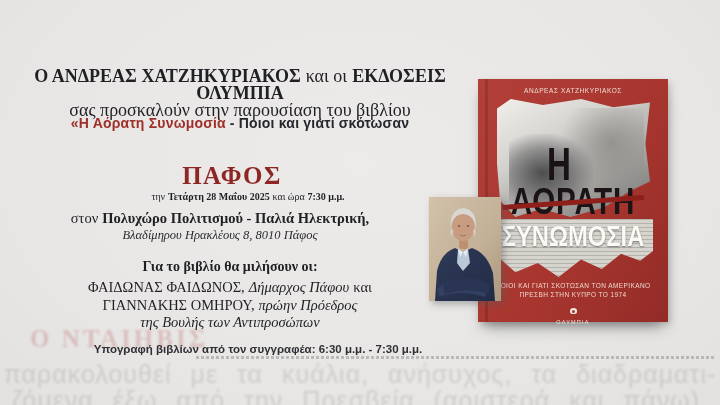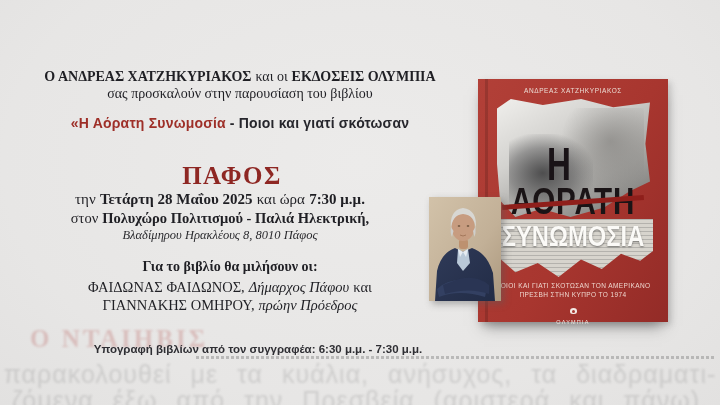--- a/index.html
+++ b/index.html
@@ -25,33 +25,33 @@
     left:0; width:720px; text-align:center;
     font-family:"Liberation Sans", sans-serif;
     font-size:25px; color:rgba(150,150,150,0.30);
     letter-spacing:1px; word-spacing:11px; white-space:nowrap;
     filter:blur(1.1px);
   }
   .ghost-big.l1{top:360px;}
   .ghost-big.l2{top:386px;}
 
   
-  .intro{left:10px; top:68px; width:460px; font-size:14px; line-height:17px;}
+  .intro{left:10px; top:68px; width:460px; font-size:18px; line-height:17px;}
   .b{font-weight:bold;}
   .sp{margin-left:0.28em;}
 
   .main-title{
     left:8px; top:112px; width:464px;
     font-family:"Liberation Sans", sans-serif; font-weight:bold;
     font-size:14px; line-height:22px; color:#26262c; letter-spacing:0.2px;
   }
   .red{color:#9e2f28;}
 
   .city{left:12px; top:162px; width:440px; font-size:25px; font-weight:bold; color:#8e2723; letter-spacing:1.5px;}
-  .dateline{left:0; top:191px; width:440px; font-size:15px;}
+  .dateline{left:0; top:191px; width:440px; font-size:10px;padding-left:28px;}
   .venue{left:0; top:210px; width:440px; font-size:14.5px;}
   .address{left:0; top:228px; width:440px; font-size:12.5px; font-style:italic; color:#2a2a2e;}
 
   .speakers-heading{left:10px; top:259px; width:440px; font-size:14px; font-weight:bold;}
   .speaker-line{left:10px; width:440px; font-size:14.5px;}
   .s1{top:279px;} .s2{top:297px;} .s3{top:314px; font-style:italic;}
   .it{font-style:italic;}
 
   .signing{
     left:0; top:343px; width:440px;
@@ -166,20 +166,21 @@
 
   <div class="abs address center">Βλαδίμηρου Ηρακλέους 8, 8010 Πάφος</div>
 
   <div class="abs speakers-heading center">Για το βιβλίο θα μιλήσουν οι:</div>
   <div class="abs speaker-line s1 center">
     <span>ΦΑΙΔΩΝΑΣ ΦΑΙΔΩΝΟΣ,</span><span class="it sp">Δήμαρχος Πάφου</span><span class="sp">και</span>
   </div>
   <div class="abs speaker-line s2 center">
     <span>ΓΙΑΝΝΑΚΗΣ ΟΜΗΡΟΥ,</span><span class="it sp">πρώην Πρόεδρος</span>
   </div>
+  <div class="abs speaker-line s3 center">της Βουλής των Αντιπροσώπων</div>
 
   <div class="abs signing center">Υπογραφή βιβλίων από τον συγγραφέα: 6:30 μ.μ. - 7:30 μ.μ.</div>
 
   <div class="abs book">
     <div class="abs book-spine"></div>
     <div class="abs book-author">ΑΝΔΡΕΑΣ ΧΑΤΖΗΚΥΡΙΑΚΟΣ</div>
     <div class="abs cover-photo"></div>
     <div class="abs newsstrip"></div>
     <div class="abs t-eta">Η</div>
     <div class="abs t-aorati">ΑΟΡΑΤΗ</div>

